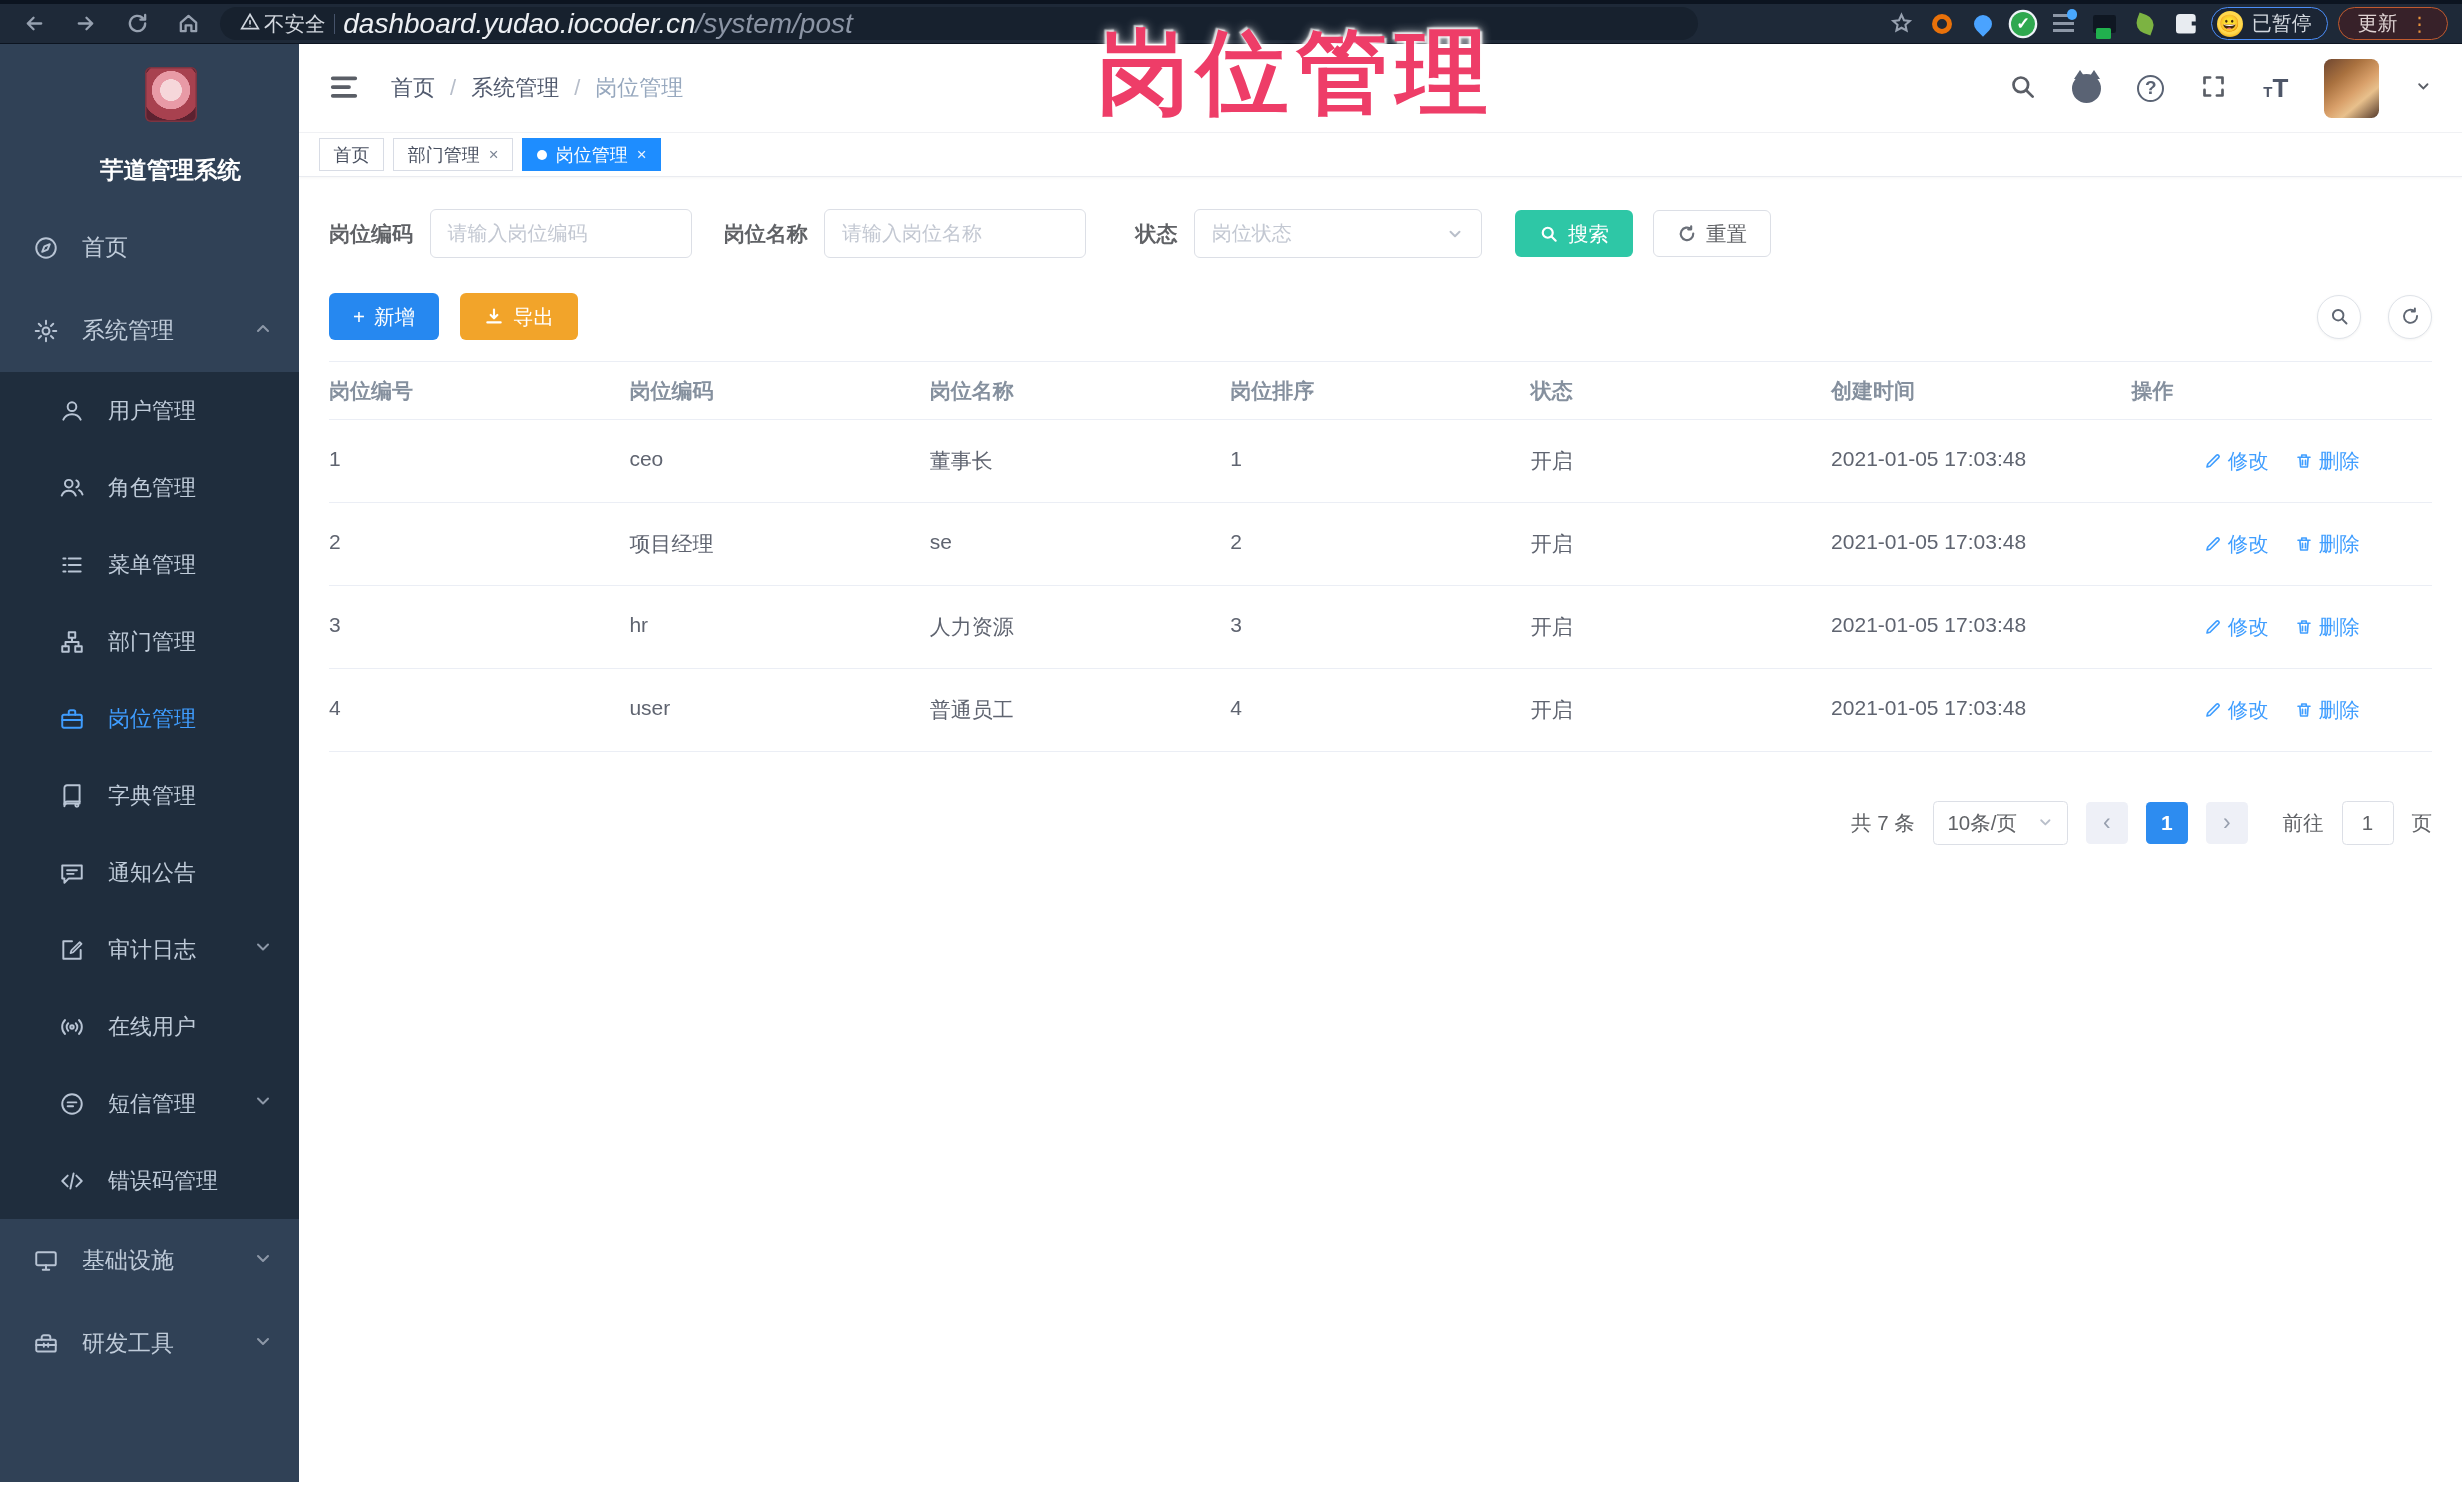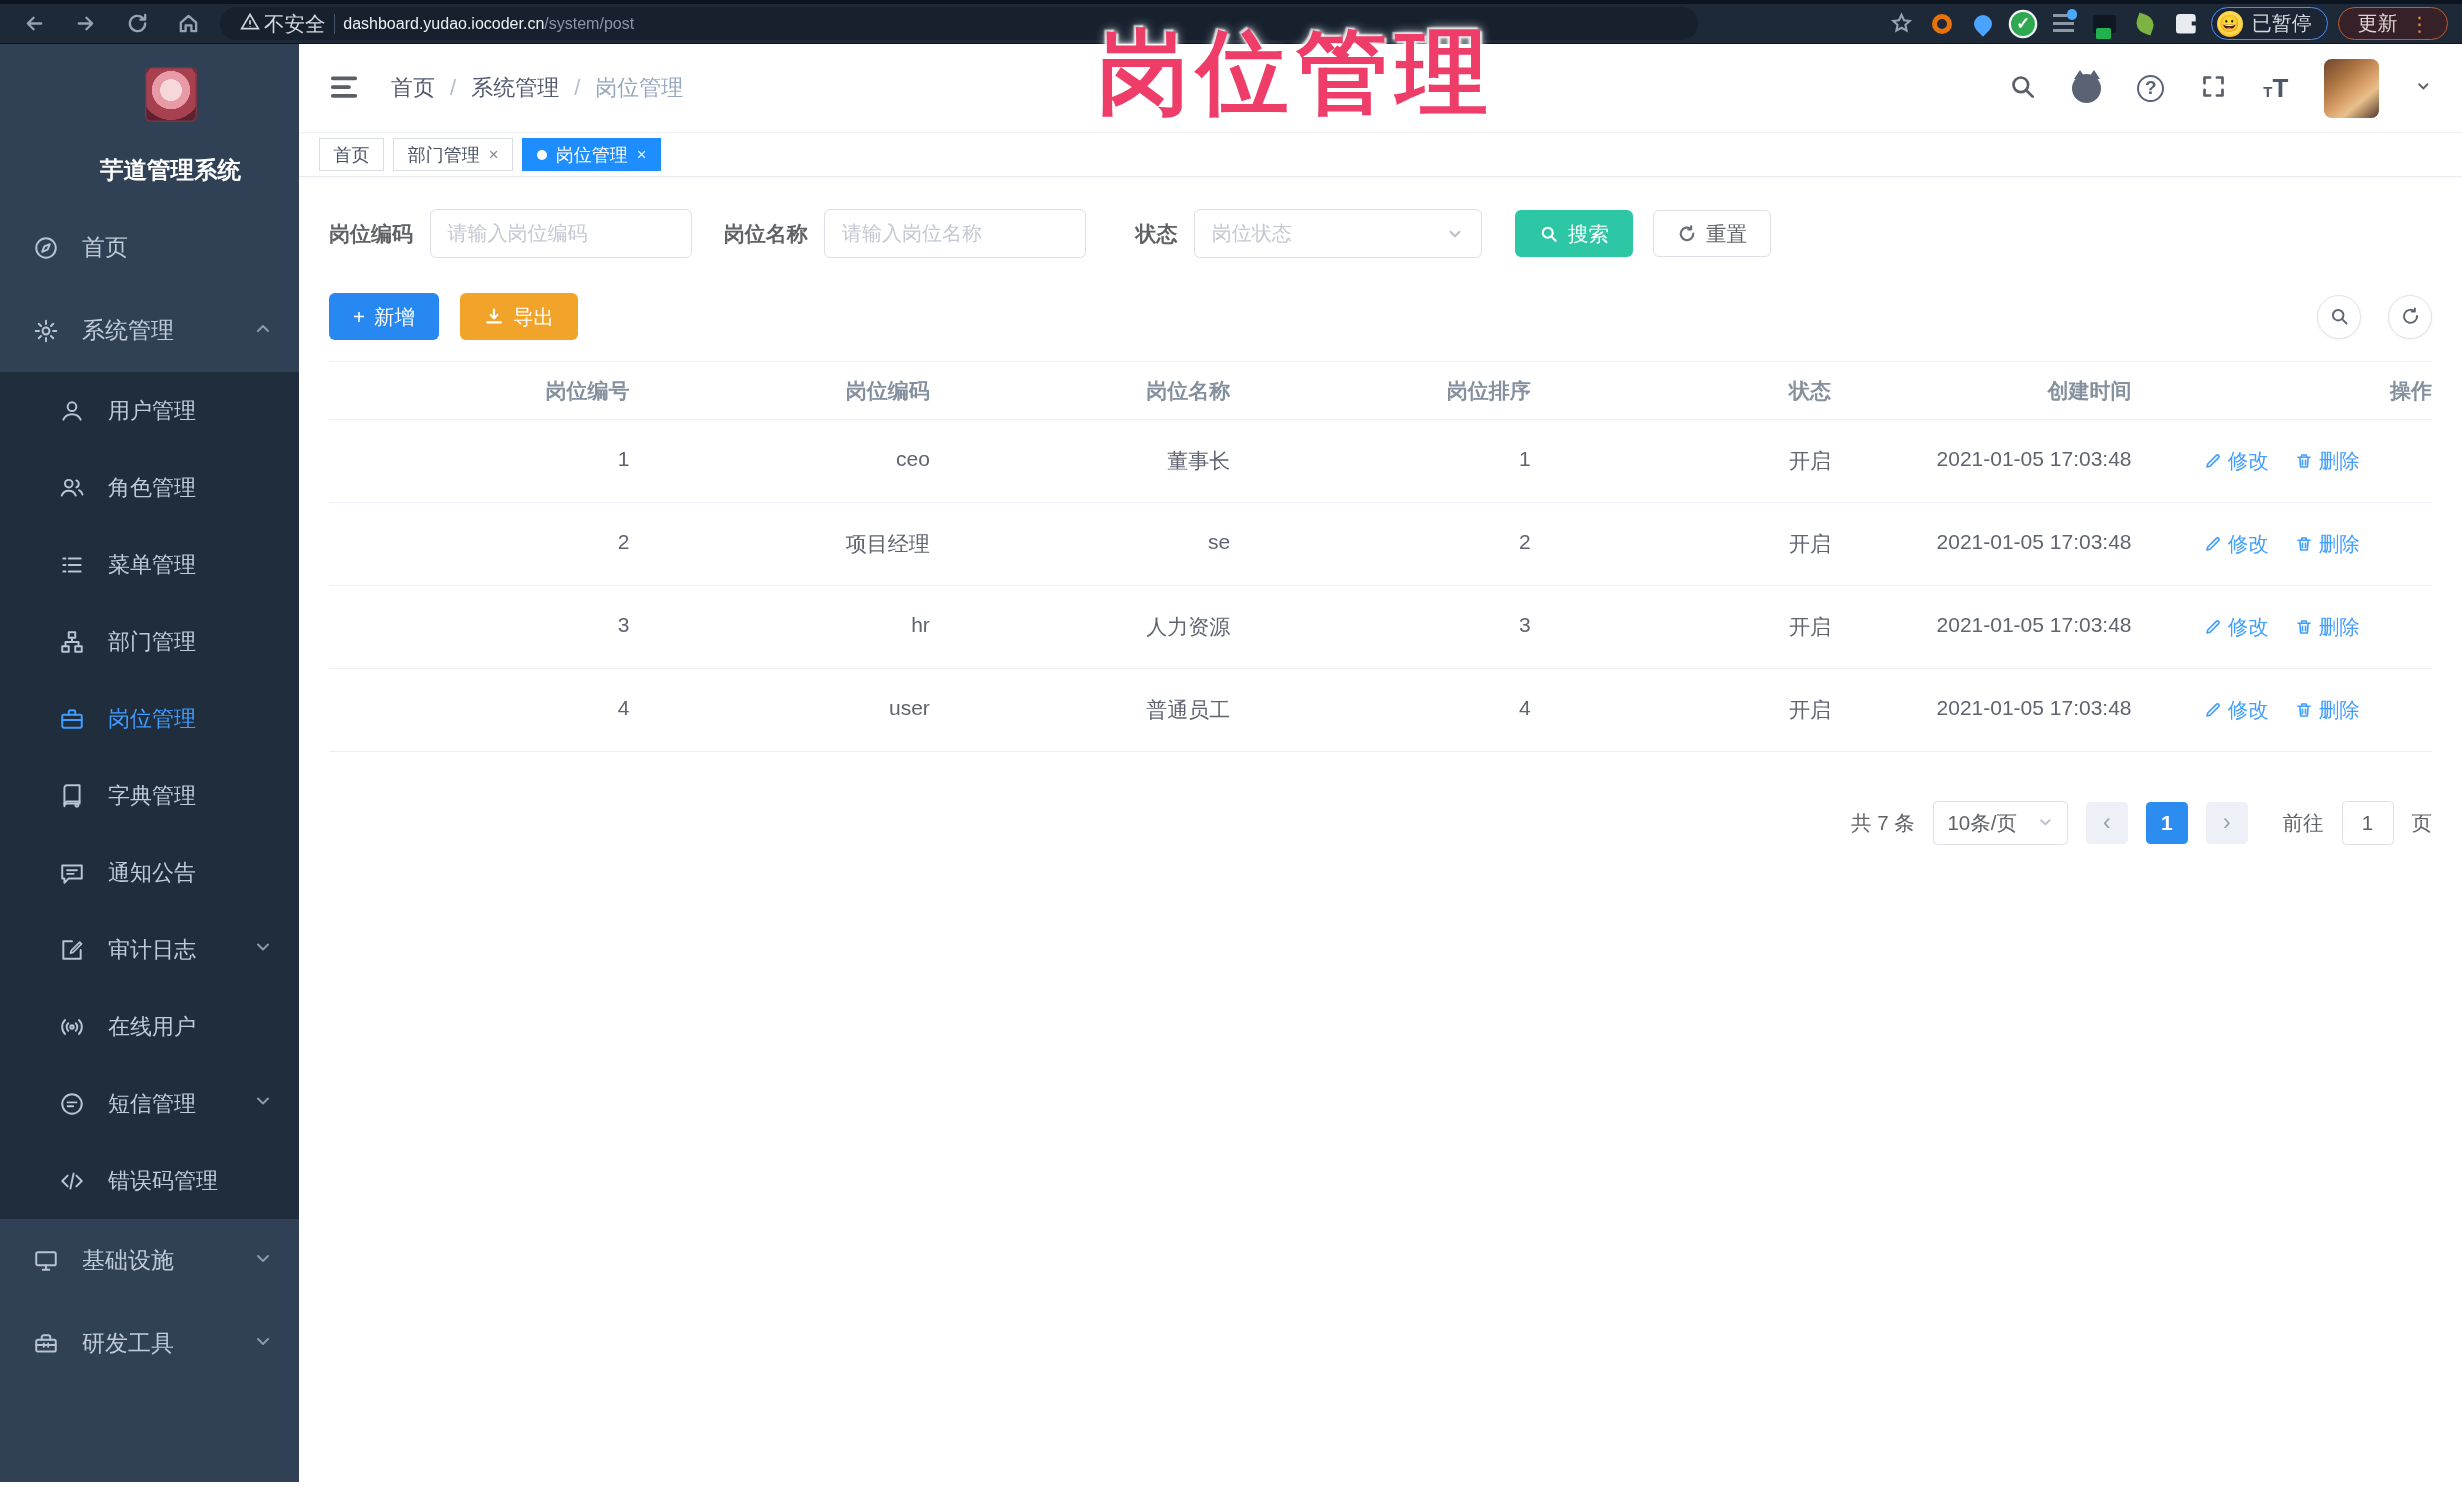--- a/index.html
+++ b/index.html
@@ -9,21 +9,21 @@
   
   .browser { height:44px; background:#1e2938; border-top:4.5px solid #0c1420; border-bottom:0.8px solid #0c1420;
              display:flex; align-items:center; padding:0 13.6px; gap:10.6px; }
   .bnav { width:41px; height:32px; display:flex; align-items:center; justify-content:center; color:#97a1b0; flex:0 0 auto; }
   .bnav svg { width:23px; height:23px; stroke:#97a1b0; stroke-width:2.4; fill:none; stroke-linecap:round; stroke-linejoin:round; }
   .omnibox { height:33px; flex:0 0 1478px; background:#17212e; border-radius:16.7px; display:flex; align-items:center;
              padding:0 20px; gap:4px; color:#cfd5dd; }
   .omnibox .warn svg{ width:20px; height:20px; stroke:#cfd5dd; stroke-width:2; fill:none; }
   .sec-label { font-size:20.5px; color:#d3d8df; }
   .omni-div { width:0.8px; height:20px; background:#46536a; margin:0 4.5px; }
-  .url { font-size:16px; }
+  .url { font-size:28px;font-style:italic; }
   .url .host { color:#eceff3; }
   .url .path { color:#8b94a4; }
   .spacer { flex:1; }
   .ext { width:30px; height:30px; display:flex; align-items:center; justify-content:center; flex:0 0 auto; }
   .star svg{ width:23px;height:23px; stroke:#97a1b0; fill:none; stroke-width:2.2; }
   .ring { width:20px;height:20px;border:5.3px solid #e8710a;border-radius:50%; }
   .pin  { width:18px;height:18px;background:#4aa3ff;border-radius:50% 50% 50% 0; transform:rotate(-45deg); }
   .okball{ width:24px;height:24px;background:#2fa84f;border-radius:50%;color:#fff;font-size:16.7px;line-height:24px;text-align:center;font-weight:bold; box-shadow:0 0 0 2.3px #eef3f7;}
   .gridic { position:relative;width:21px;height:20px;background:linear-gradient(#8d97a6 0 3px,transparent 3px 7.6px,#8d97a6 7.6px 10.6px,transparent 10.6px 15px,#8d97a6 15px 18px,transparent 18px); }
   .gridic i { position:absolute; right:-3px; top:-4.5px; width:10.6px;height:10.6px;border-radius:50%;background:#49a8ff; }
@@ -103,21 +103,21 @@
   .btn-add { background:#2688f0; color:#fff; }
   .btn-export { background:#f2a42a; color:#fff; margin-left:21px; }
   .btn-export svg { stroke:#fff; }
   .tools { margin-left:auto; display:flex; gap:27px; }
   .tool-circle { width:44px; height:44px; border-radius:50%; border:0.8px solid #dfe3e9; background:#fff; display:flex; align-items:center; justify-content:center; box-shadow:0 0.8px 3px rgba(0,0,0,.06); cursor:pointer;}
   .tool-circle svg { width:21px; height:21px; stroke:#5f6672; fill:none; stroke-width:2.2; stroke-linecap:round; stroke-linejoin:round;}
 
   
   .table { margin-top:21px; border-top:0.8px solid #ebeef5; }
   .t-row { display:flex; border-bottom:0.8px solid #ebeef5; }
-  .t-cell { flex:1; text-align:right; }
+  .t-cell { flex:1; text-align:left; }
   .t-head .t-cell { font-size:21px; font-weight:bold; color:#85909e; padding:15px 0 13.6px; }
   .t-body .t-cell { font-size:21px; color:#5f6470; padding:27px 0; }
   .actions { display:flex; justify-content:center; gap:26px; }
   .link { color:#409eff; font-size:20.5px; display:inline-flex; align-items:center; gap:6px; cursor:pointer; }
   .link svg { width:18px; height:18px; stroke:#409eff; fill:none; stroke-width:2.2; stroke-linecap:round; stroke-linejoin:round; }
 
   
   .pagination { display:flex; align-items:center; justify-content:flex-end; margin-top:49px; gap:18px; font-size:20.5px; color:#606266; }
   .pg-size { width:135px; height:44px; border:0.8px solid #dcdfe6; border-radius:4.5px; display:flex; align-items:center; justify-content:space-between; padding:0 13.6px; color:#606266; cursor:pointer; }
   .pg-size svg { width:16.7px; height:16.7px; stroke:#b9bfca; fill:none; stroke-width:2.6; stroke-linecap:round; stroke-linejoin:round;}

